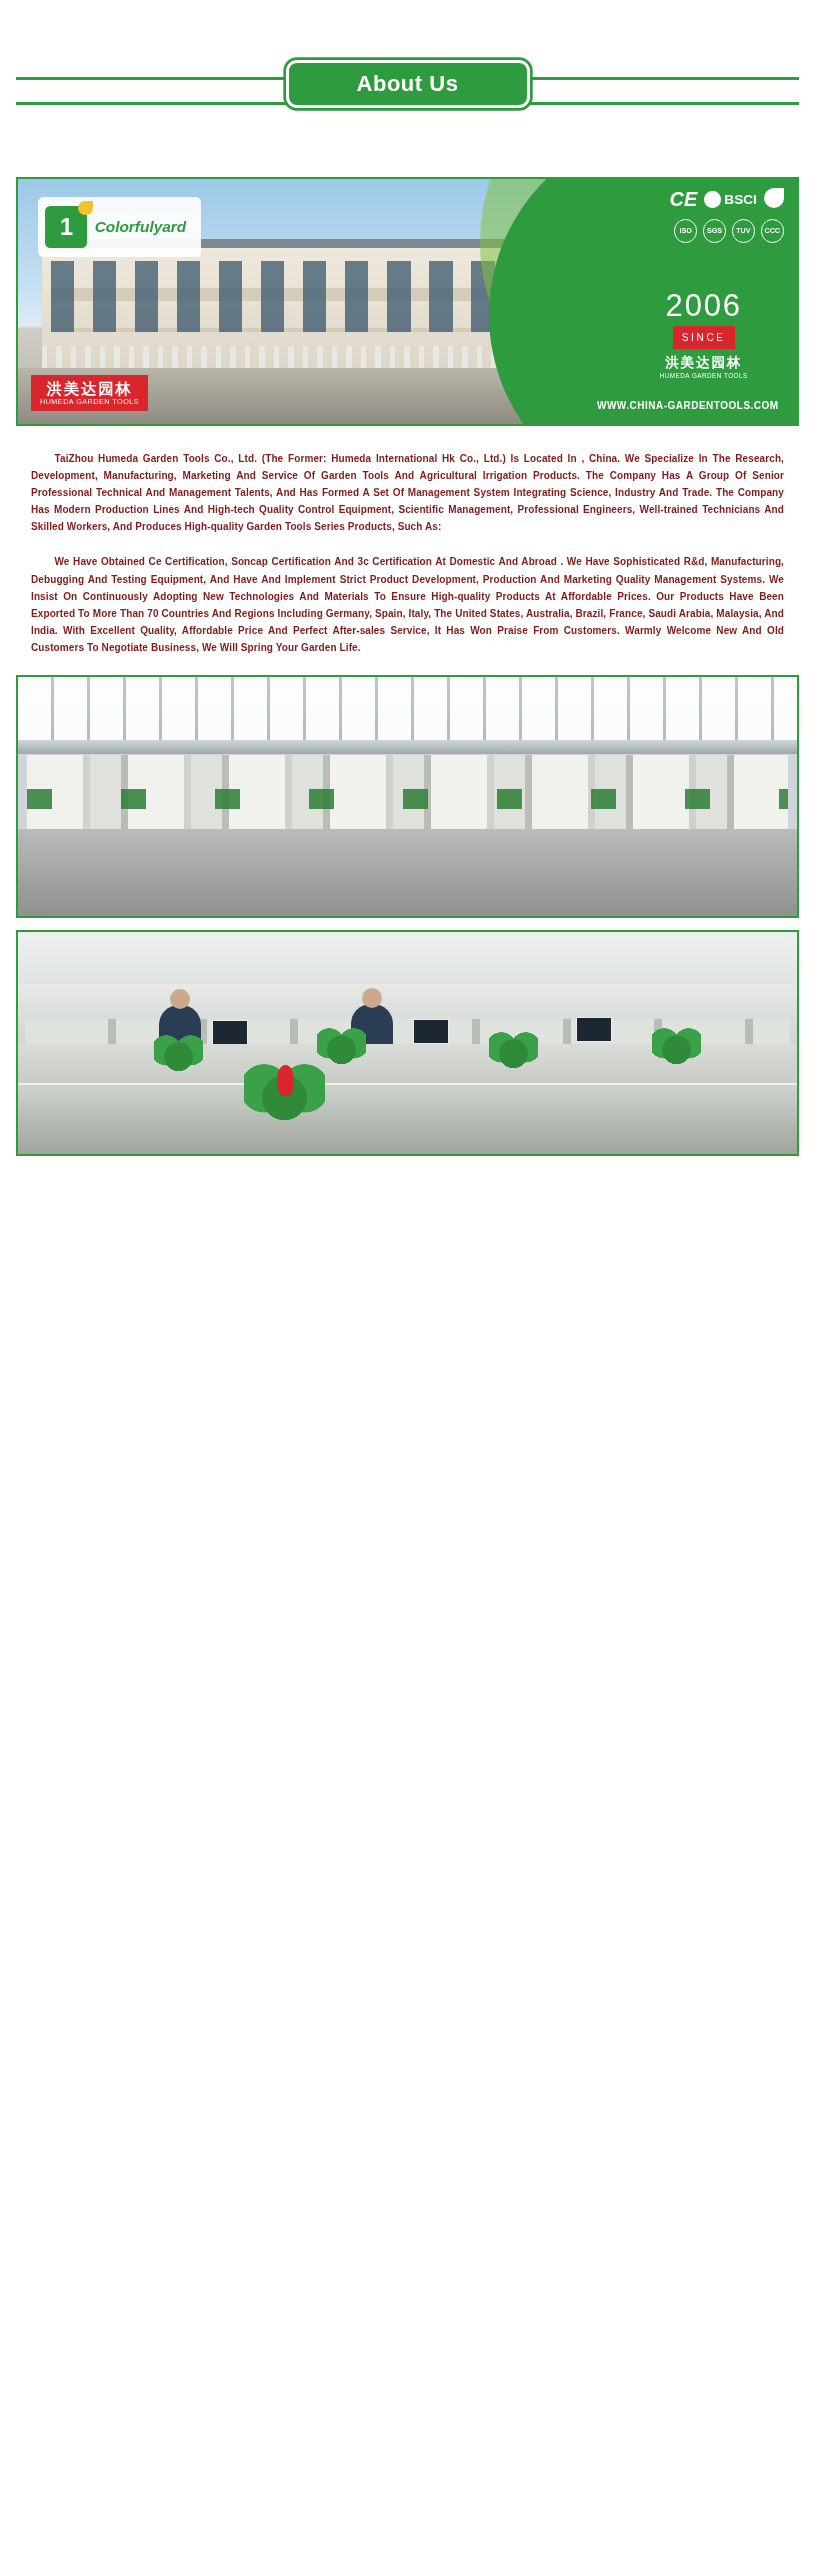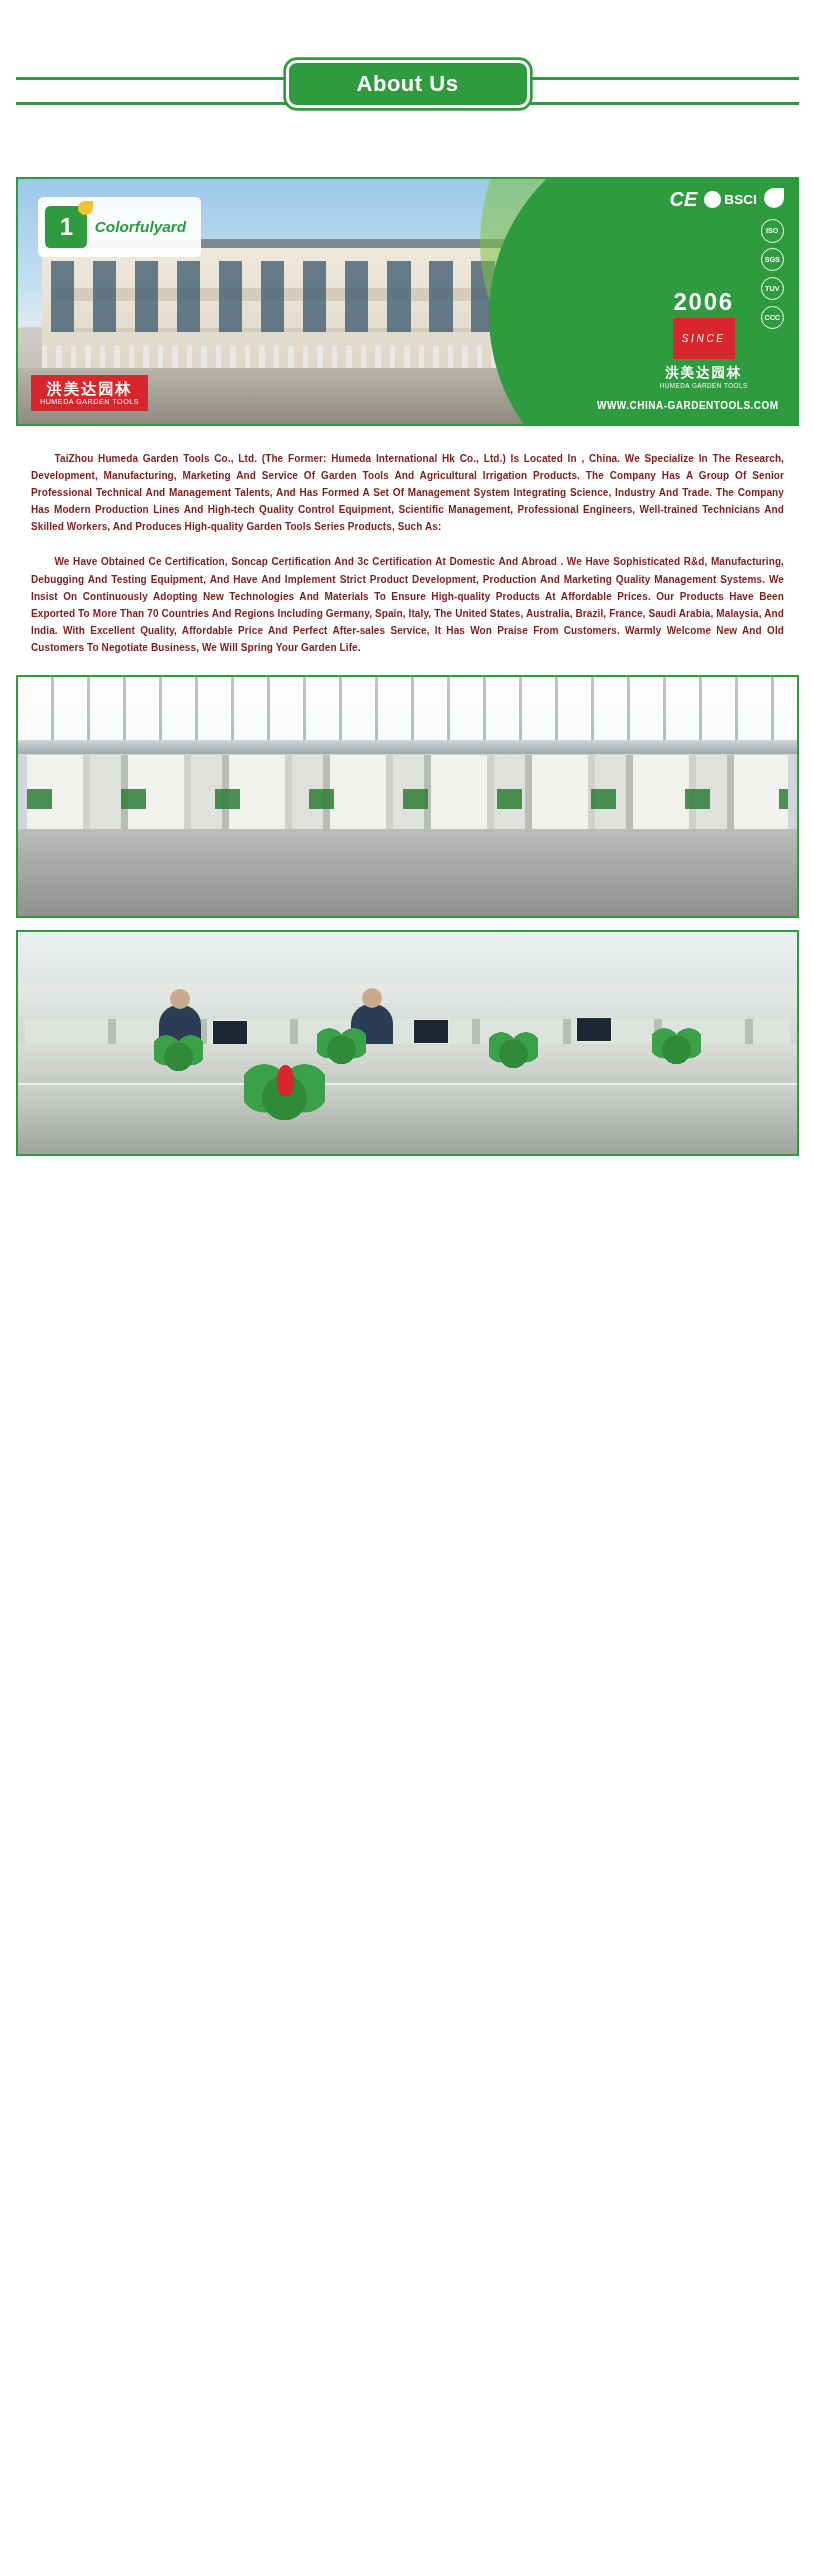--- a/index.html
+++ b/index.html
@@ -163,39 +163,39 @@
     width: 16.3px; height: 16.3px; border-radius: 50%;
     background: #fff; display: inline-block;
   }
   .hero-certs .leaf {
     width: 20px; height: 20px; border-radius: 50% 0 50% 50%;
     background: #fff;
   }
   .hero-cert-row {
     position: absolute;
     right: 12.7px; top: 40px;
-    display: flex; gap: 5.4px; flex-direction: column;
+    display: flex; gap: 5.4px;
   }
   .hero-cert-row i {
     width: 23.5px; height: 23.5px; border-radius: 50%;
     border: 1.8px solid #fff;
     display: flex; align-items: center; justify-content: center;
     color: #fff; font-size: 7.2px; font-style: normal; font-weight: bold;
   }
   .hero-year {
     position: absolute;
     right: 25px; top: 109px;
     width: 136px;
     text-align: center;
     color: #fff;
   }
-  .hero-year .y { font-size: 24px; font-weight: bold; letter-spacing: 1.8px; }
+  .hero-year .y { font-size: 31px; font-weight: normal; letter-spacing: 1.8px; }
   .hero-year .since {
     background: #d8262c; display: inline-block;
-    font-size: 10px; padding: 15px 9px; letter-spacing: 2.7px; margin-top: 1.8px; font-style: italic;
+    font-size: 10px; padding: 6px 9px; letter-spacing: 2.7px; margin-top: 1.8px;
   }
   .hero-year .cn2 { font-size: 13.6px; font-weight: bold; letter-spacing: 1.8px; margin-top: 5.4px; }
   .hero-year .en2 { font-size: 6.3px; letter-spacing: 0.5px; }
   .hero-url {
     position: absolute;
     right: 18px; bottom: 12.7px;
     color: #fff;
     font-size: 10px;
     font-weight: bold;
     letter-spacing: 0.5px;

